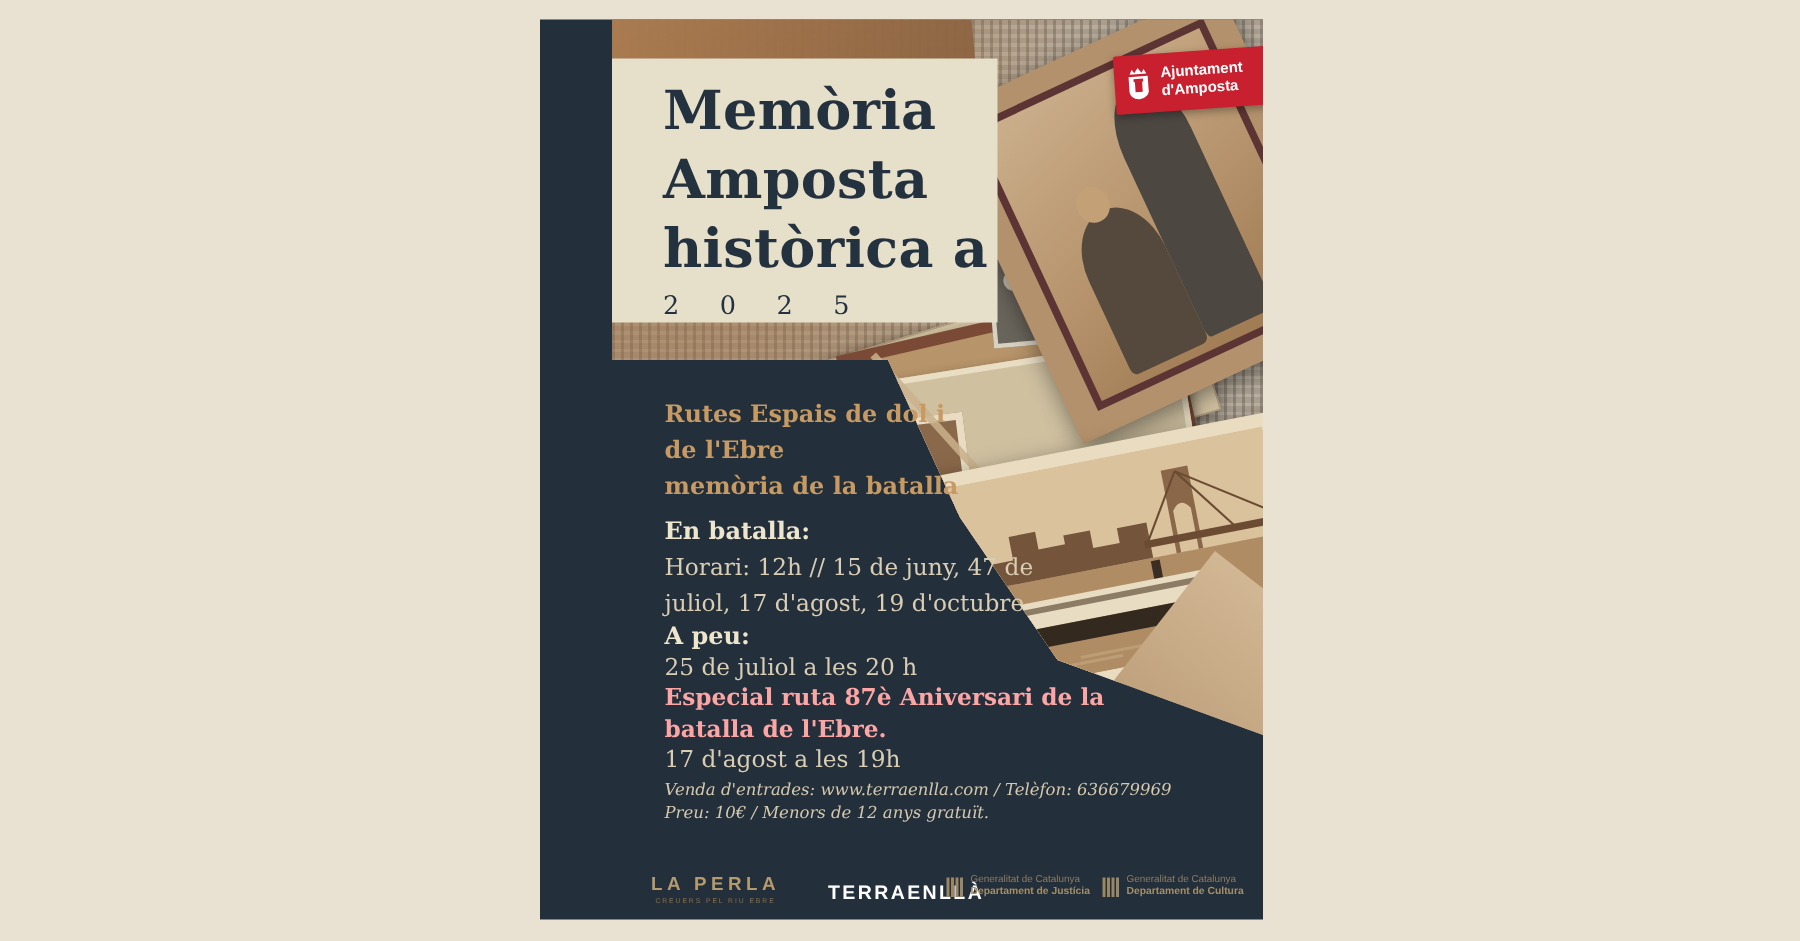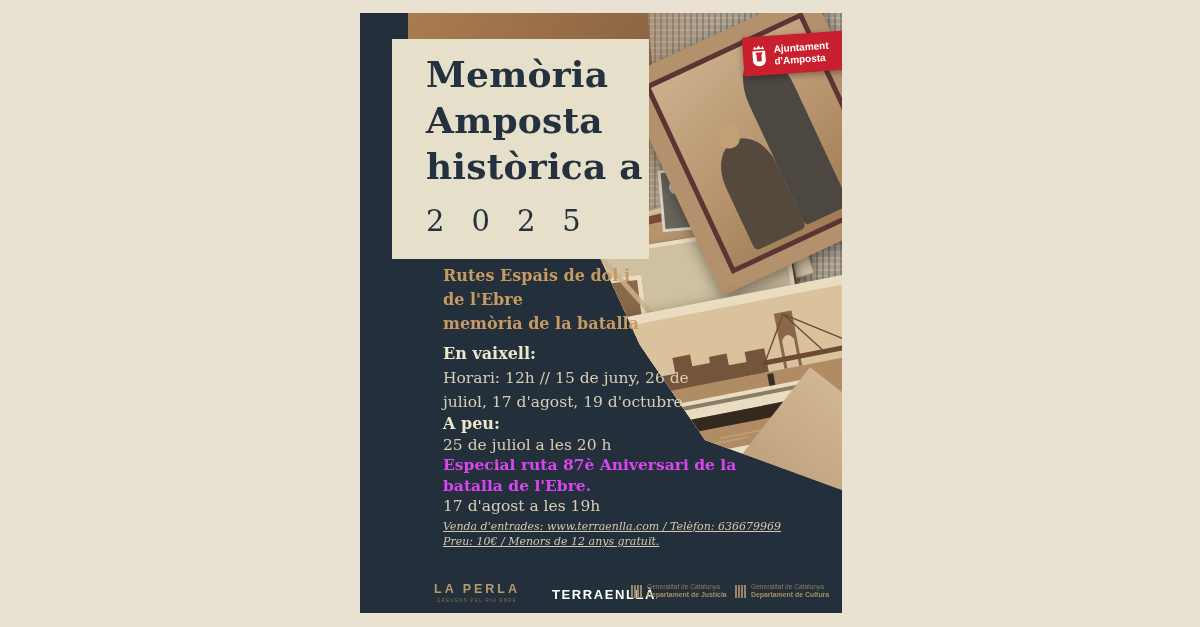--- a/index.html
+++ b/index.html
@@ -45,42 +45,42 @@
     background:#4f3e30; border-radius:45% 45% 0 0; }
   .edge-strip { position:absolute; left:224px; top:222px; width:168px; height:5px;
     transform:rotate(48deg); transform-origin:0 0; background:#cab28c; opacity:.85; }
   .postcard { position:absolute; left:248px; top:284px; width:258px; height:158px;
     transform:rotate(-11deg); background:#e9dcc1; padding:9px; box-shadow:0 6px 16px rgba(0,0,0,.5); }
   .postcard svg { display:block; width:100%; height:100%; }
   .wedge { position:absolute; left:396px; top:396px; width:175px; height:115px;
     transform:rotate(38deg); background:linear-gradient(#d2b794,#bfa17c); }
 
   
-  .title-box { position:absolute; left:32px; top:26px; width:257px; height:220px;
+  .title-box { position:absolute; left:48px; top:26px; width:257px; height:176px;
     background:#e6dfc9; padding:12px 0 0 34px; }
   .title-line { font-size:36px; line-height:46px; font-weight:700; color:#243240; letter-spacing:.2px; }
-  .title-year { font-size:29px; font-weight:500; color:#243240; letter-spacing:27px; margin-top:15px; }
+  .title-year { font-size:17px; font-weight:500; color:#243240; letter-spacing:27px; margin-top:5px; }
 
   
   .badge { position:absolute; left:383px; top:21px; width:106px; height:39px;
     background:#c8202e; transform:rotate(-4deg); border-radius:2px;
     display:flex; align-items:center; gap:7px; padding:0 8px;
     box-shadow:0 2px 6px rgba(0,0,0,.35); }
   .badge-text { font-family:"Liberation Sans", sans-serif; font-size:10px; line-height:11.5px;
     font-weight:700; color:#ffffff; }
 
   
   .intro { position:absolute; left:83px; top:251px; font-size:16px; line-height:24px;
     font-weight:700; color:#c69a62; }
   .sec-vaixell { position:absolute; left:83px; top:329px; font-size:15.5px; line-height:24px; color:#d9cdb3; }
   .sec-apeu { position:absolute; left:83px; top:401px; font-size:15.5px; line-height:20.5px; color:#d9cdb3; }
   .lbl { font-size:16px; font-weight:700; color:#eee5cd; }
-  .gold { font-weight:700; color:#d946ef; }
+  .gold { font-weight:700; color:#fca5a5; }
   .fineprint { position:absolute; left:83px; top:506px; font-style:italic;
-    font-size:11px; line-height:15px; color:#d5c9ae;text-decoration:underline; }
+    font-size:11px; line-height:15px; color:#d5c9ae; }
 
   
   .lp { position:absolute; left:74px; top:569px; text-align:center;
     font-family:"Liberation Sans", sans-serif; }
   .lp-name { font-size:12.5px; letter-spacing:3px; color:#b59a6d; font-weight:700; }
   .lp-tag { font-size:4.5px; letter-spacing:1.3px; color:#85714f; margin-top:2px; }
   .ter { position:absolute; left:192px; top:574px; font-family:"Liberation Sans", sans-serif;
     font-size:13px; font-weight:700; letter-spacing:1.6px; color:#ffffff; }
   .gencat { position:absolute; top:570px; display:flex; align-items:center; gap:4px;
     font-family:"Liberation Sans", sans-serif; }
@@ -154,22 +154,22 @@
     </div>
   </div>
 
   <div class="intro">
     <div>Rutes Espais de dol i</div>
     <div>de l'Ebre</div>
     <div>memòria de la batalla</div>
   </div>
 
   <div class="sec-vaixell">
-    <div class="lbl">En vaixell:</div>
-    <div>Horari: 12h // 15 de juny, 26 de</div>
+    <div class="lbl">En batalla:</div>
+    <div>Horari: 12h // 15 de juny, 47 de</div>
     <div>juliol, 17 d'agost, 19 d'octubre</div>
   </div>
 
   <div class="sec-apeu">
     <div class="lbl">A peu:</div>
     <div>25 de juliol a les 20 h</div>
     <div class="gold">Especial ruta 87è Aniversari de la</div>
     <div class="gold">batalla de l'Ebre.</div>
     <div>17 d'agost a les 19h</div>
   </div>

